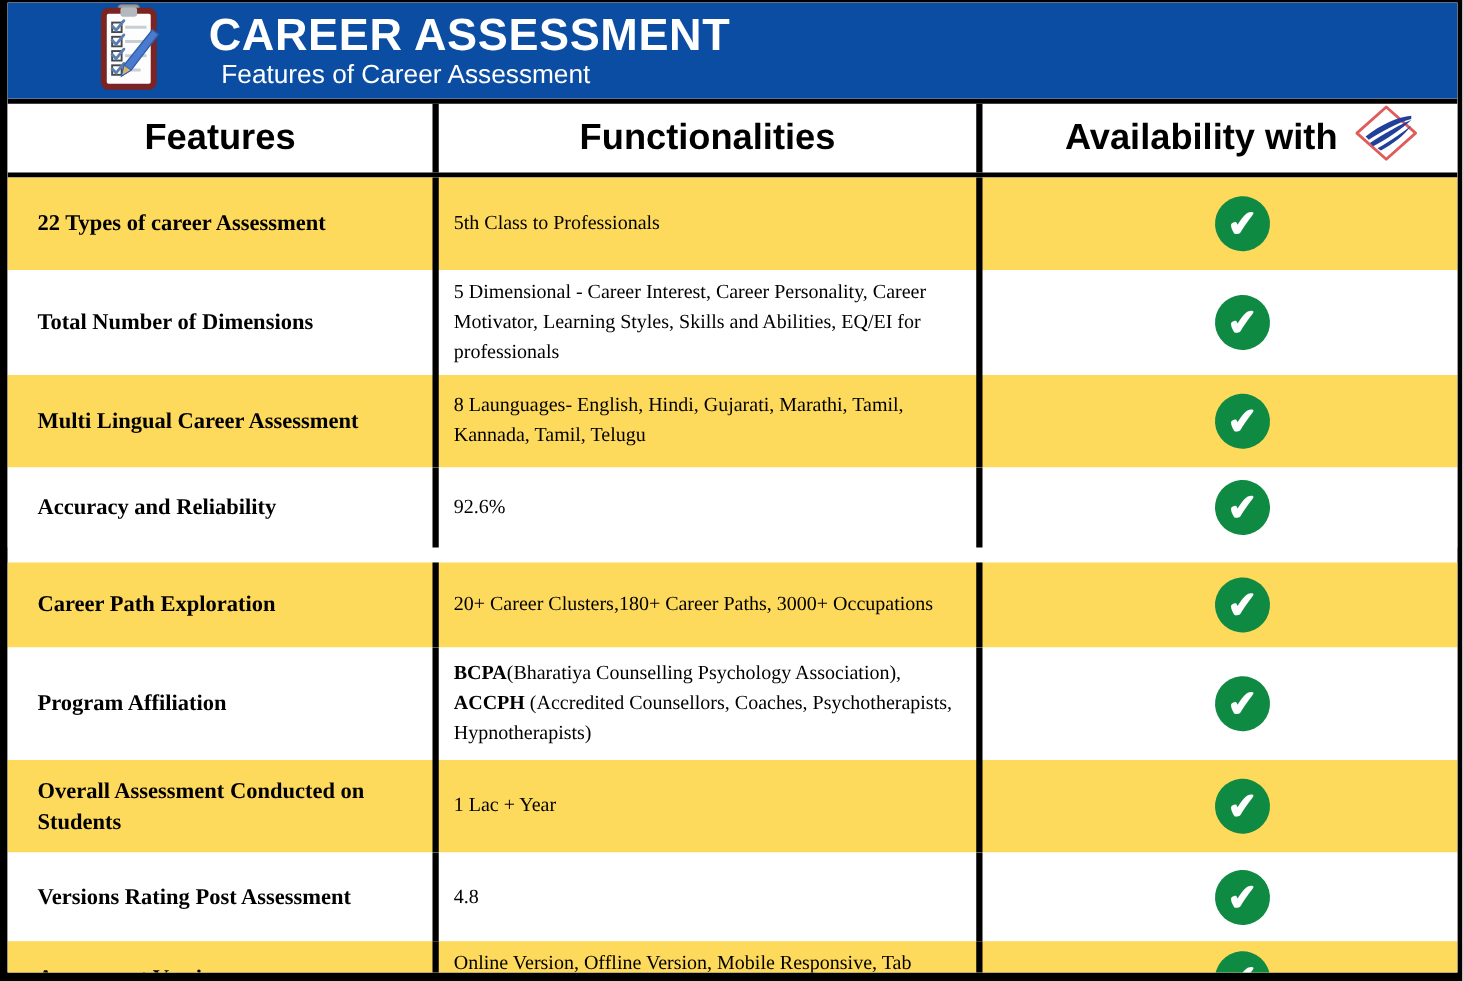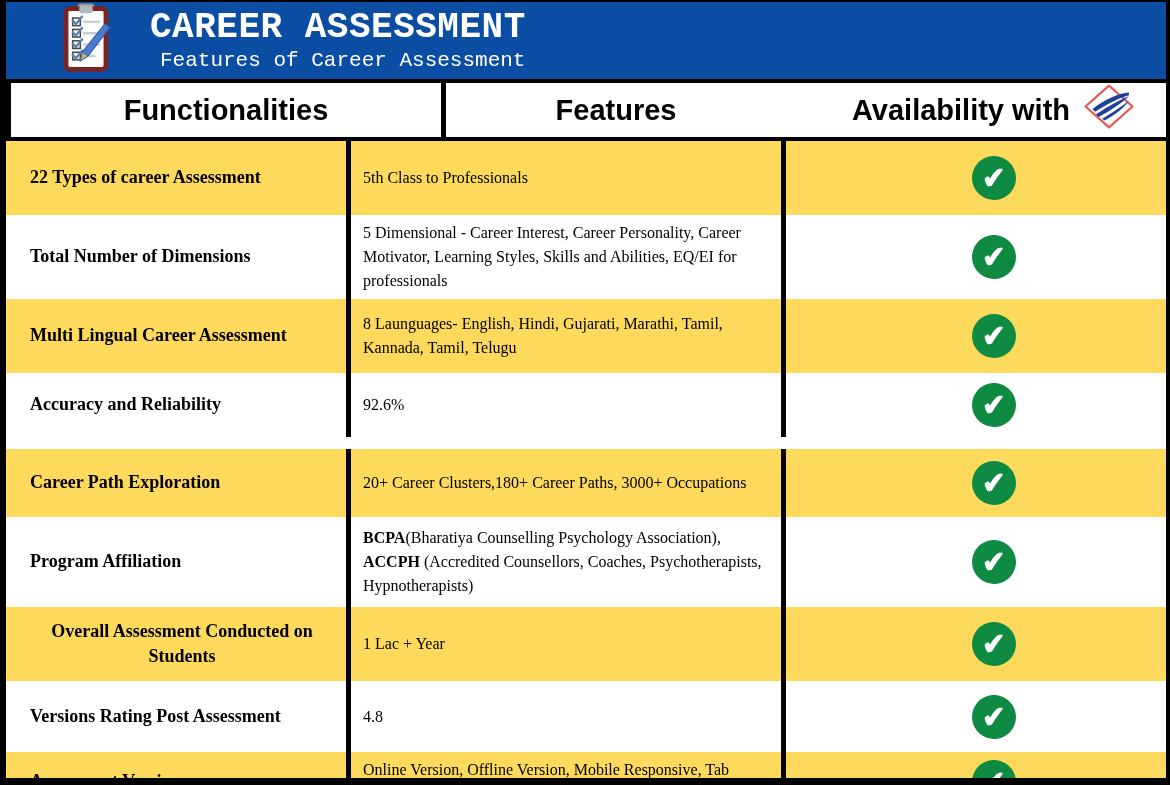--- a/index.html
+++ b/index.html
@@ -14,22 +14,21 @@
     display: flex; flex-direction: column;
     background: #fff;
     overflow: hidden;
   }
 
   
   .banner {
     flex: 0 0 77px;
     background: var(--banner-blue, #0B4DA2);
     display: flex; align-items: center;
-    padding-left: 42px;
-    font-family: Liberation Mono, monospace;
+    padding-left: 59px;
   }
   .banner-icon { flex: 0 0 auto; margin-right: 26px; }
   .banner-text { display: flex; flex-direction: column; color: var(--text-white, #fff); }
   .banner-title {
     font-size: 36px; font-weight: bold; letter-spacing: 0.5px; line-height: 1.05;
   }
   .banner-subtitle {
     font-size: 21px; font-weight: normal; padding-left: 10px; margin-top: 2px;
   }
 
@@ -56,21 +55,20 @@
   .row { display: flex; }
   .row.yellow { background: var(--row-yellow, #FDD95C); }
   .row.white { background: #ffffff; }
 
   .cell-feature {
     display: flex; align-items: center;
     padding: 4px 12px 4px 24px;
     font-family: "Liberation Serif", serif;
     font-size: 18px; font-weight: bold; color: #000;
     line-height: 1.4;
-    text-align: center;
   }
   .cell-func {
     display: flex; align-items: center;
     padding: 6px 16px 6px 12px;
     font-family: "Liberation Serif", serif;
     font-size: 16px; color: #000;
     line-height: 1.5;
   }
   .cell-func .b { font-weight: bold; }
   .cell-avail {
@@ -132,22 +130,22 @@
         <path d="M34 61 L36 52 L42 56 Z" fill="#d8b46a" stroke="#2f5ea8" stroke-width="0.8"></path>
       </svg>
     </div>
     <div class="banner-text">
       <div class="banner-title">CAREER ASSESSMENT</div>
       <div class="banner-subtitle">Features of Career Assessment</div>
     </div>
   </div>
 
   <div class="thead">
+    <div class="th c1">Features</div>
     <div class="th c2">Functionalities</div>
-    <div class="th c1">Features</div>
     <div class="th c3">
       <span>Availability with</span>
       <span>
         <svg width="54" height="47" viewBox="0 0 62 54">
           <polygon points="31,3 58,27 31,51 4,27" fill="#ffffff" stroke="#E05C5C" stroke-width="2.6" stroke-linejoin="round"></polygon>
           <path d="M12 30 C 26 19, 42 12, 54 11 L54 14 C 42 17, 26 26, 15 33 Z" fill="#20409A"></path>
           <path d="M16 36 C 30 27, 44 19, 54 15 C 46 23, 31 33, 19 39 Z" fill="#20409A"></path>
           <path d="M23 41 C 35 34, 47 26, 54 20 C 48 29, 37 37, 26 43 Z" fill="#20409A"></path>
         </svg>
       </span>

